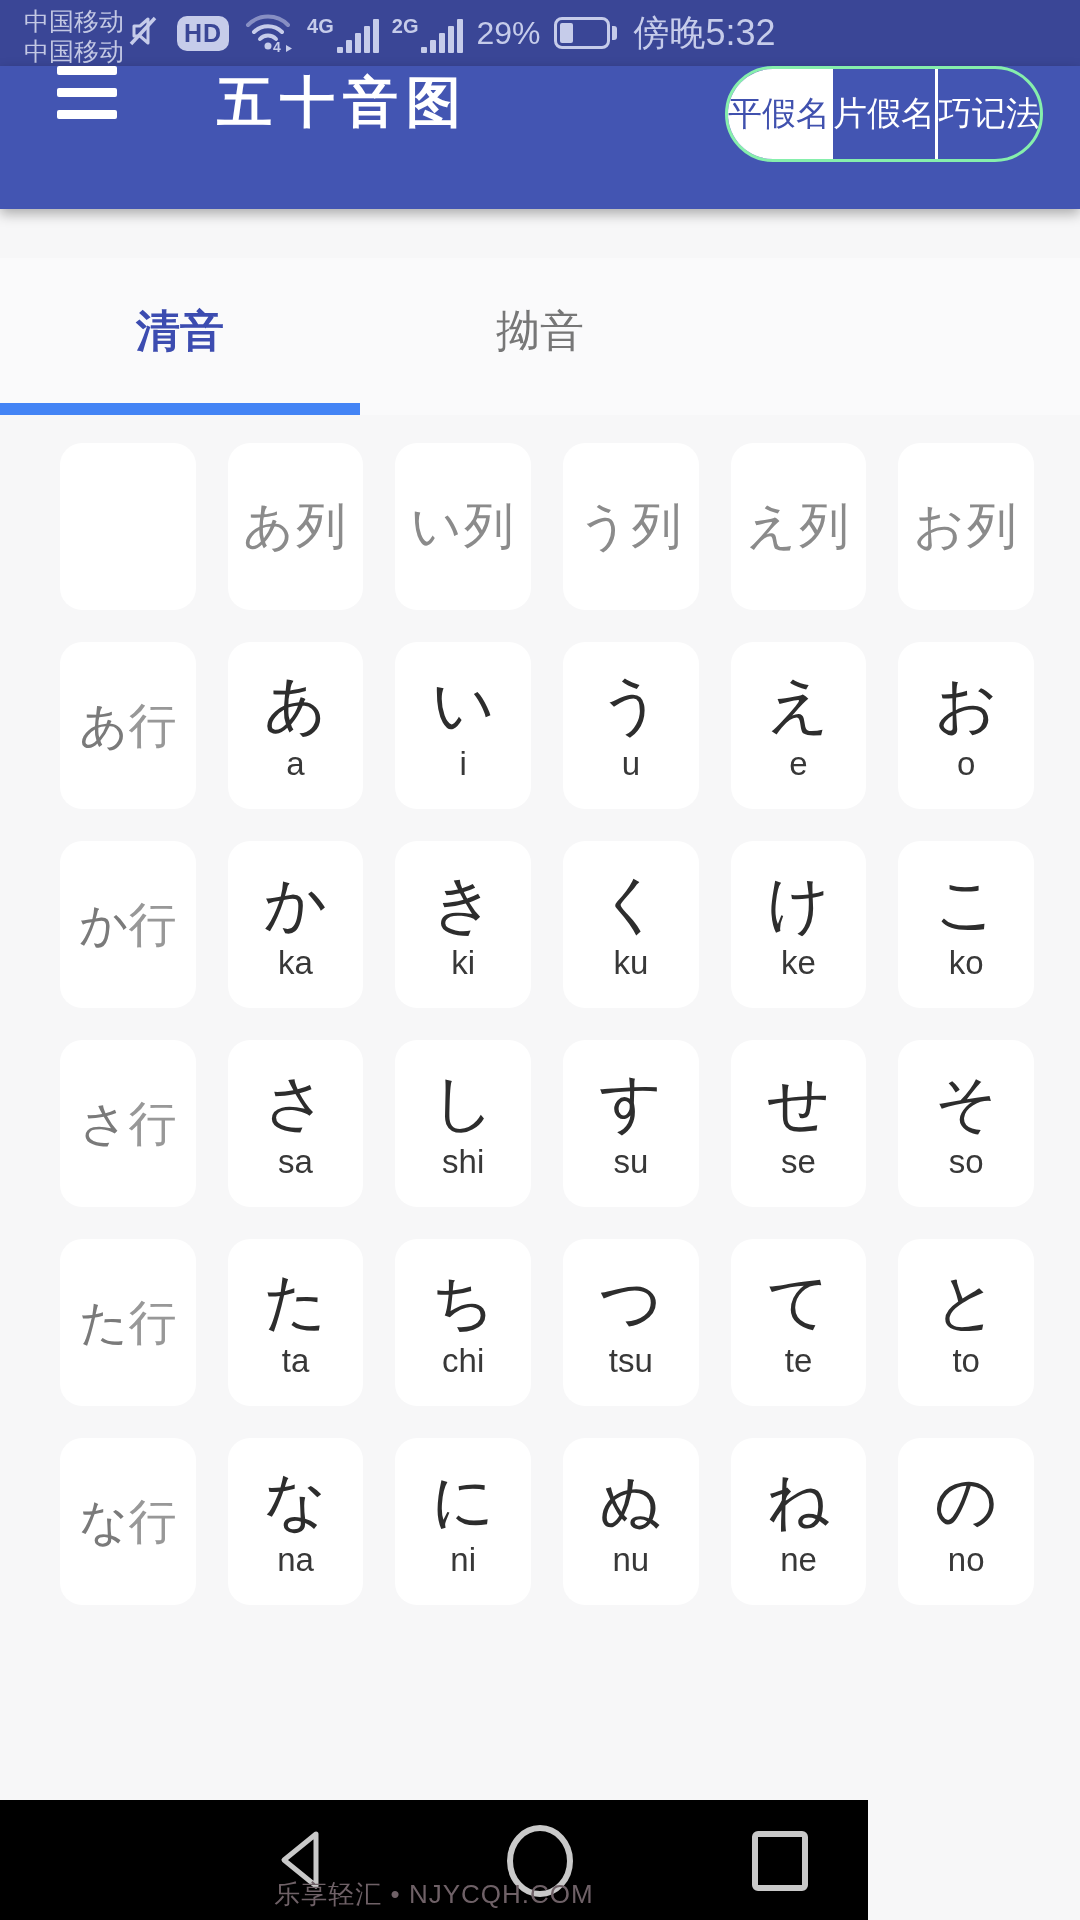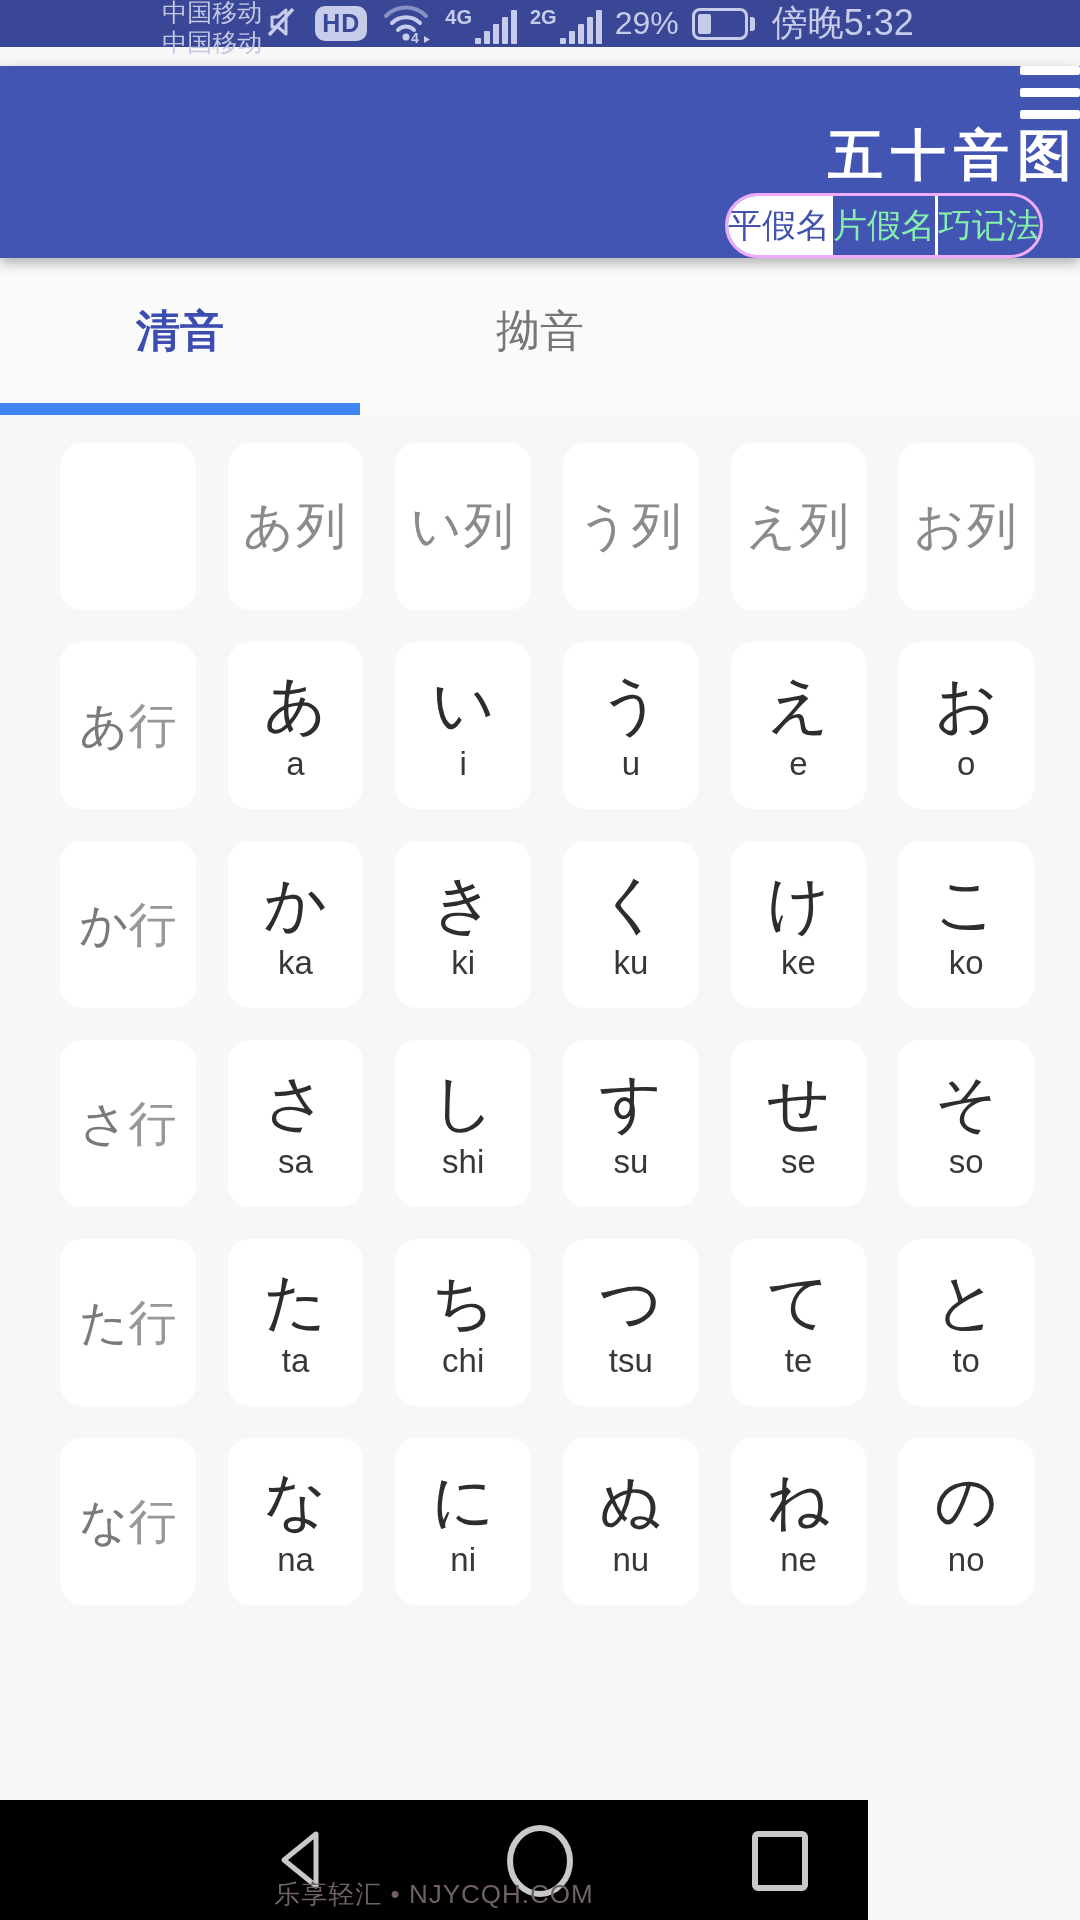--- a/index.html
+++ b/index.html
@@ -5,24 +5,24 @@
   * { margin:0; padding:0; box-sizing:border-box; }
   html,body { width:1080px; height:1920px; }
   body {
     font-family:"Liberation Sans","DejaVu Sans",sans-serif;
     background:#F7F7F8;
     position:relative; overflow:hidden;
   }
 
   
   .status-bar {
-    position:absolute; top:0; left:0; width:1080px; height:47px;
+    position:absolute; top:0; left:0; width:1080px; height:66px;
     background:#3A4696; color:#C6CCEA;
-    display:flex; align-items:center; justify-content:center;
-    padding:0 12px 0 8px;
+    display:flex; align-items:center; justify-content:flex-start;
+    padding:0 12px 0 24px;
   }
   .carrier { font-size:25px; line-height:30px; color:#C3C8E4; padding-top:6px; }
   .sb-right { display:flex; align-items:center; gap:13px; height:100%; }
   .hd-badge {
     background:#C6CCEA; color:#3A4696; font-weight:bold;
     font-size:25px; border-radius:10px; padding:3px 7px; letter-spacing:1px;
   }
   .net-group { display:flex; align-items:flex-end; height:40px; }
   .net-label { font-size:20px; font-weight:bold; align-self:flex-start; margin:2px 3px 0 0; }
   .bars { display:flex; align-items:flex-end; gap:3px; }
@@ -32,40 +32,39 @@
   .batt-body {
     width:56px; height:32px; border:3px solid #C6CCEA; border-radius:8px;
     padding:3px; display:flex;
   }
   .batt-fill { width:30%; height:100%; background:#C6CCEA; border-radius:2px; }
   .batt-nub { width:5px; height:14px; background:#C6CCEA; border-radius:0 3px 3px 0; margin-left:2px; }
   .time { font-size:36px; margin-left:4px; }
 
   
   .app-bar {
-    position:absolute; top:66px; left:0; width:1080px; height:192px;
-    background:#4355B2; display:flex; align-items:flex-end;
+    position:absolute; top:66px; left:0; width:1080px; height:143px;
+    background:#4355B2; display:flex; align-items:flex-start;
     box-shadow:0 5px 12px rgba(0,0,0,0.30);
     z-index:5;
-    flex-direction:column;
   }
   .hamburger { margin-left:57px; display:flex; flex-direction:column; gap:13px; cursor:pointer; }
   .hamburger i { display:block; width:60px; height:9px; background:#FFFFFF; border-radius:2px; }
   .app-title {
     margin-left:100px; color:#FFFFFF; font-size:55px; font-weight:700; letter-spacing:8px;
     white-space:nowrap;
   }
   .seg-control {
     margin-left:auto; margin-right:37px;
-    width:318px; height:96px; border:3px solid #f0abfc; border-radius:48px;
+    width:318px; height:96px; border:3px solid #86efac; border-radius:48px;
     display:flex; overflow:hidden;
   }
   .seg {
     flex:1; display:flex; align-items:center; justify-content:center;
-    color:#86efac; font-size:34px; white-space:nowrap; cursor:pointer;
+    color:#ffffff; font-size:34px; white-space:nowrap; cursor:pointer;
   }
   .seg + .seg { border-left:3px solid #FFFFFF; }
   .seg.seg-active { background:#FFFFFF; color:#4051AE; }
 
   
   .tab-bar {
     position:absolute; top:258px; left:0; width:1080px; height:157px;
     background:#FAFAFB; display:flex;
   }
   .tab {

